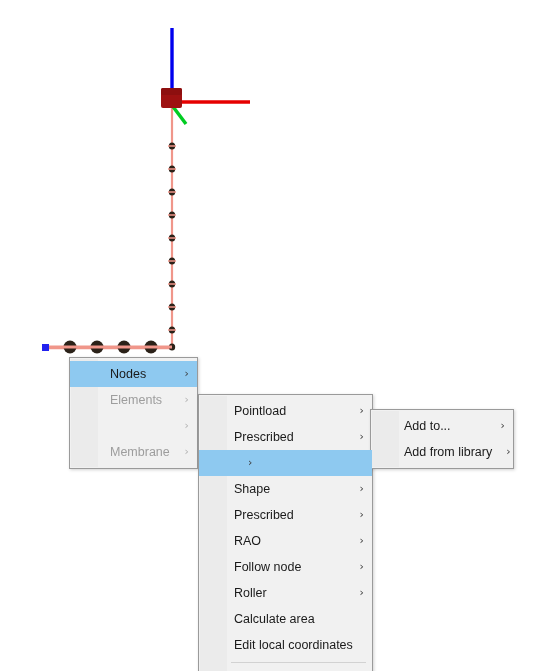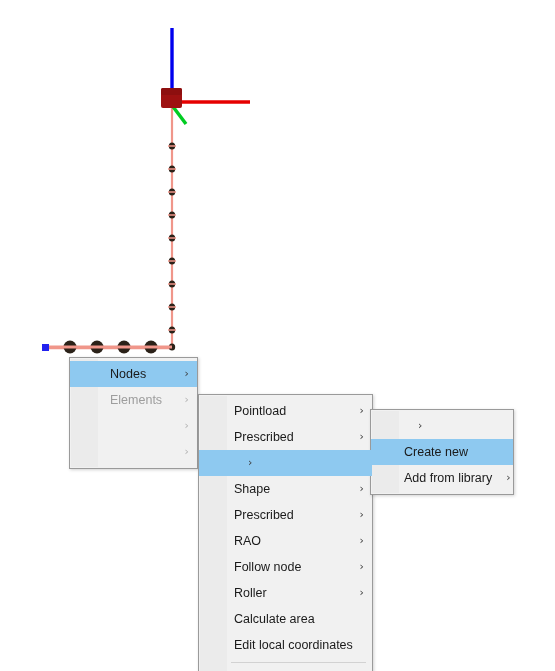--- a/index.html
+++ b/index.html
@@ -152,20 +152,21 @@
   <div class="menu-item disabled">
     <span class="label">Elements</span>
     <span class="arrow">›</span>
   </div>
 
   <div class="menu-item disabled">
     <span class="arrow">›</span>
   </div>
 
   <div class="menu-item disabled">
+    <span class="label">Membrane</span>
     <span class="arrow">›</span>
   </div>
 </div>
 
 <div class="menu" id="menu-spring">
   <div class="menu-gutter"></div>
 
   <div class="menu-item">
     <span class="label">Pointload</span>
     <span class="arrow">›</span>
@@ -218,24 +219,22 @@
   <div class="menu-item">
     <span class="label">Remove</span>
     <span class="arrow">›</span>
   </div>
 </div>
 
 <div class="menu" id="menu-create">
   <div class="menu-gutter"></div>
 
   <div class="menu-item">
-    <span class="arrow">›</span>
-  </div>
-
-  <div class="menu-item highlight">
-    <span class="label">Create new</span>
-  </div>
+    <span class="label">Add to...</span>
+    <span class="arrow">›</span>
+  </div>
+
 
   <div class="menu-item">
     <span class="label">Add from library</span>
     <span class="arrow">›</span>
   </div>
 </div>
 
 </body></html>

